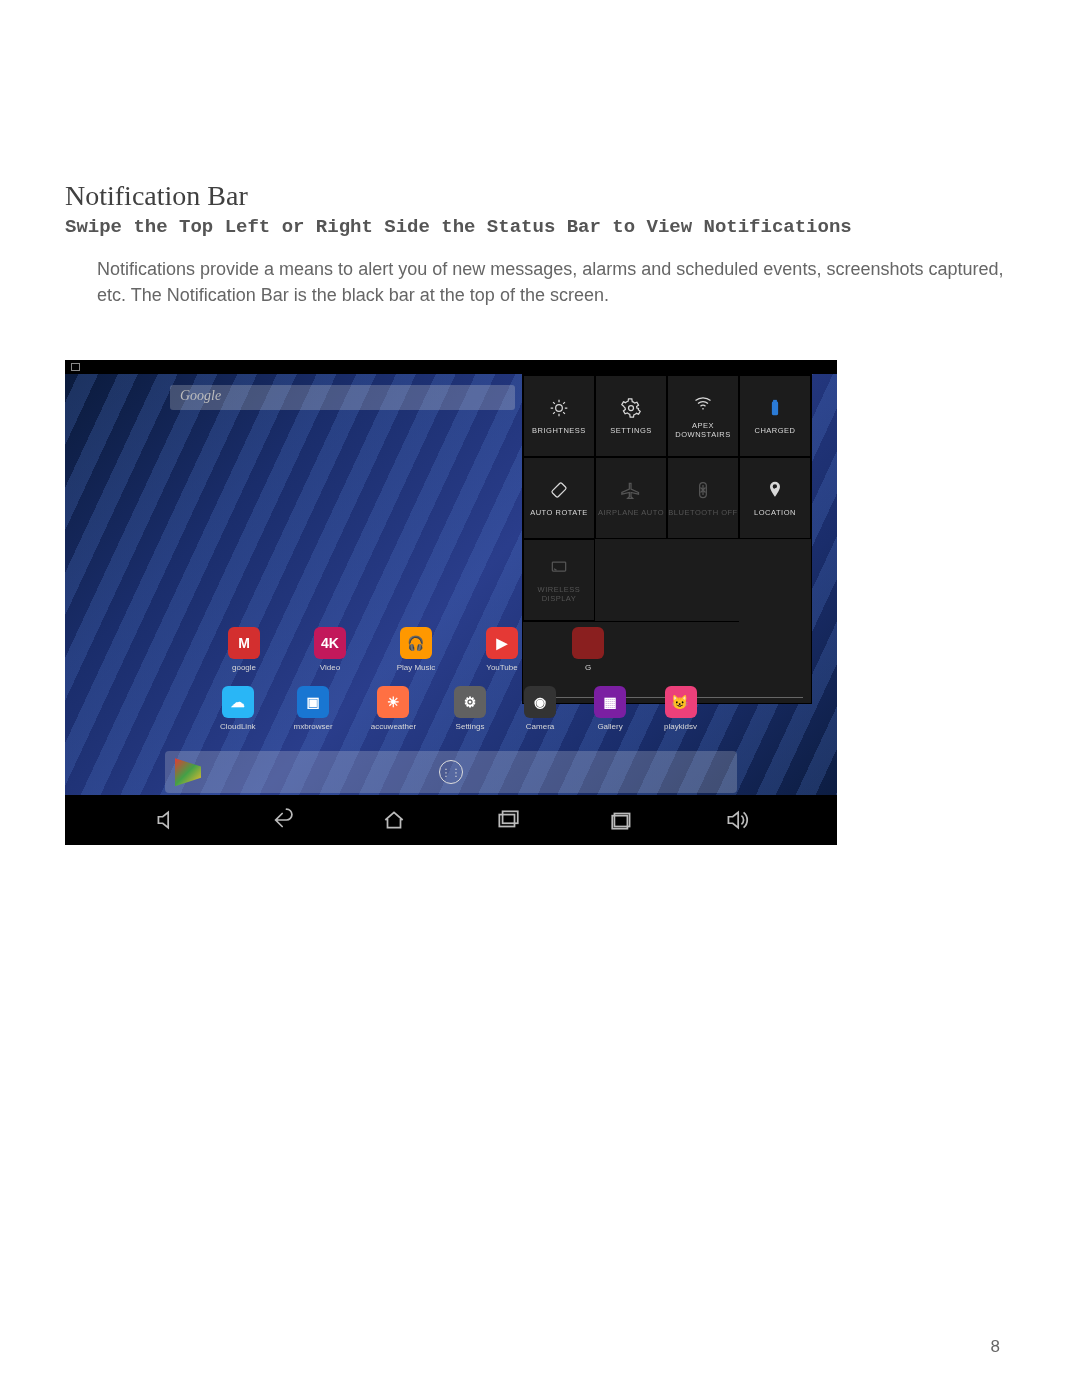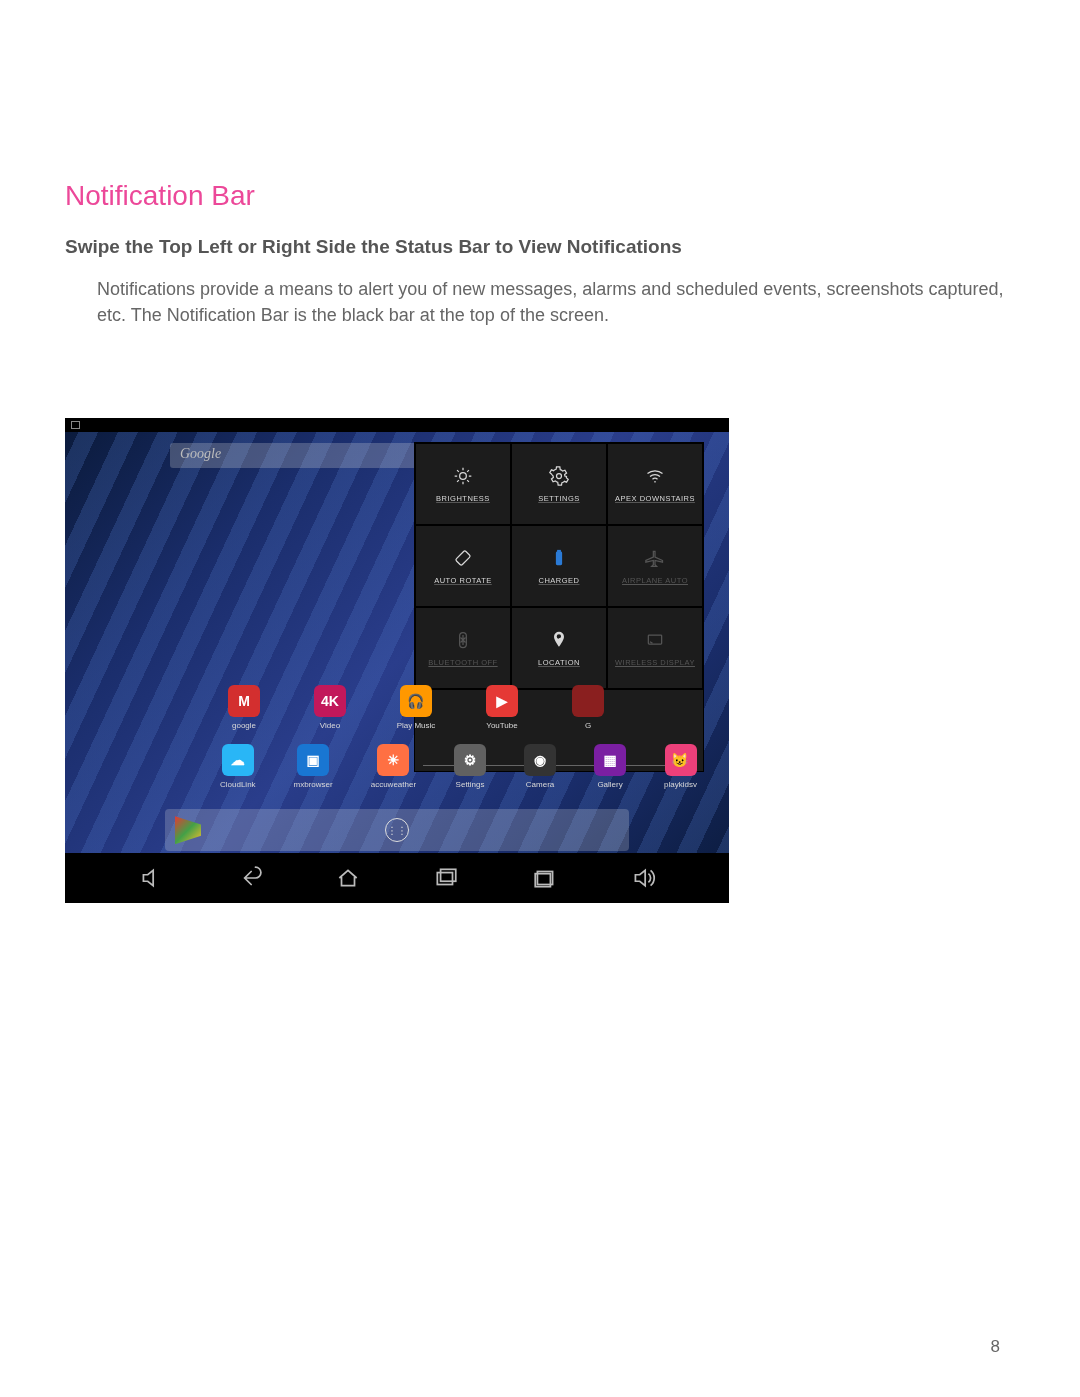--- a/index.html
+++ b/index.html
@@ -10,42 +10,44 @@
     font-family: Arial, Helvetica, sans-serif;
     color: #555;
     position: relative;
   }
   .page {
     padding: 180px 65px 0 65px;
   }
   h1 {
     font-size: 28px;
     font-weight: 400;
-    color: #ec4899;
-    margin-bottom: 24px;
+    color: #404040;
+    margin-bottom: 4px;
+    font-family: Liberation Serif, serif;
   }
   h2 {
     font-size: 19px;
     font-weight: 700;
     color: #555;
     margin-bottom: 18px;
+    font-family: Liberation Mono, monospace;
   }
   p {
     font-size: 18px;
     line-height: 1.45;
     color: #666;
     margin-bottom: 4px;
     margin-left: 32px;
   }
   .para-block { margin-bottom: 28px; }
 
   
   .shot {
-    margin-top: 90px;
-    width: 664px;
+    margin-top: 52px;
+    width: 772px;
     height: 485px;
     background: linear-gradient(135deg,#0a1a3a 0%,#1a2d6b 25%,#2a3d8b 50%,#1a2d6b 75%,#0a1a3a 100%);
     position: relative;
     overflow: hidden;
   }
   .shot::before{
     content:"";
     position:absolute;inset:0;
     background: repeating-linear-gradient(115deg,rgba(255,255,255,0) 0px,rgba(255,255,255,0) 18px,rgba(80,120,200,.25) 18px,rgba(80,120,200,.25) 36px);
     pointer-events:none;
@@ -60,23 +62,23 @@
   }
   .search-pill{
     position:absolute;top:25px;left:105px;width:345px;height:25px;
     background:rgba(220,220,220,.25);border-radius:3px;
     font-family:Georgia,serif;font-style:italic;color:#bdbdbd;
     font-size:14px;padding:3px 10px;
   }
 
   
   .panel{
-    position:absolute;top:24px;right:25px;width:290px;height:330px;
+    position:absolute;top:14px;right:25px;width:290px;height:330px;
     background:#1c1c1c;border:1px solid #000;
-    display:grid;grid-template-columns:repeat(3,1fr);grid-template-rows:repeat(3,1fr) 1fr;text-decoration:underline;
+    display:grid;grid-template-columns:repeat(4,1fr);grid-template-rows:repeat(3,1fr) 1fr;
   }
   .tile{
     border:1px solid #000;display:flex;flex-direction:column;
     align-items:center;justify-content:center;gap:8px;
     color:#d8d8d8;
   }
   .tile.dim{color:#555;}
   .tile .ico{width:20px;height:20px;display:flex;align-items:center;justify-content:center;}
   .tile .lbl{font-size:7.5px;letter-spacing:.5px;text-align:center;}
   .tile svg{stroke:#d8d8d8;fill:none;stroke-width:1.5;}
@@ -177,33 +179,33 @@
               <path d="M3 9a14 14 0 0 1 18 0M6 12.5a9 9 0 0 1 12 0M9 16a4.5 4.5 0 0 1 6 0"></path>
               <circle cx="12" cy="19" r="1" fill="#d8d8d8" stroke="none"></circle>
             </svg>
           </span>
         <span class="lbl">APEX DOWNSTAIRS</span>
       </div>
 
       <div class="tile">
         <span class="ico">
             <svg viewBox="0 0 24 24">
-              <rect x="7" y="4" width="10" height="16" rx="2" transform="rotate(45 12 12)"></rect>
-            </svg>
-          </span>
-        <span class="lbl">AUTO ROTATE</span>
-      </div>
-      <div class="tile">
-        <span class="ico">
-            <svg viewBox="0 0 24 24">
               <rect class="blue" x="9" y="5" width="6" height="15" rx="1"></rect>
               <rect class="blue" x="10.5" y="3" width="3" height="2"></rect>
             </svg>
           </span>
         <span class="lbl">CHARGED</span>
+      </div>
+      <div class="tile">
+        <span class="ico">
+            <svg viewBox="0 0 24 24">
+              <rect x="7" y="4" width="10" height="16" rx="2" transform="rotate(45 12 12)"></rect>
+            </svg>
+          </span>
+        <span class="lbl">AUTO ROTATE</span>
       </div>
       <div class="tile dim">
         <span class="ico">
             <svg viewBox="0 0 24 24">
               <path d="M21 15l-9-4V4l-2 0v7l-9 4v2l9-2v5l-2 2h6l-2-2v-5l9 2z"></path>
             </svg>
           </span>
         <span class="lbl">AIRPLANE AUTO</span>
       </div>
 

